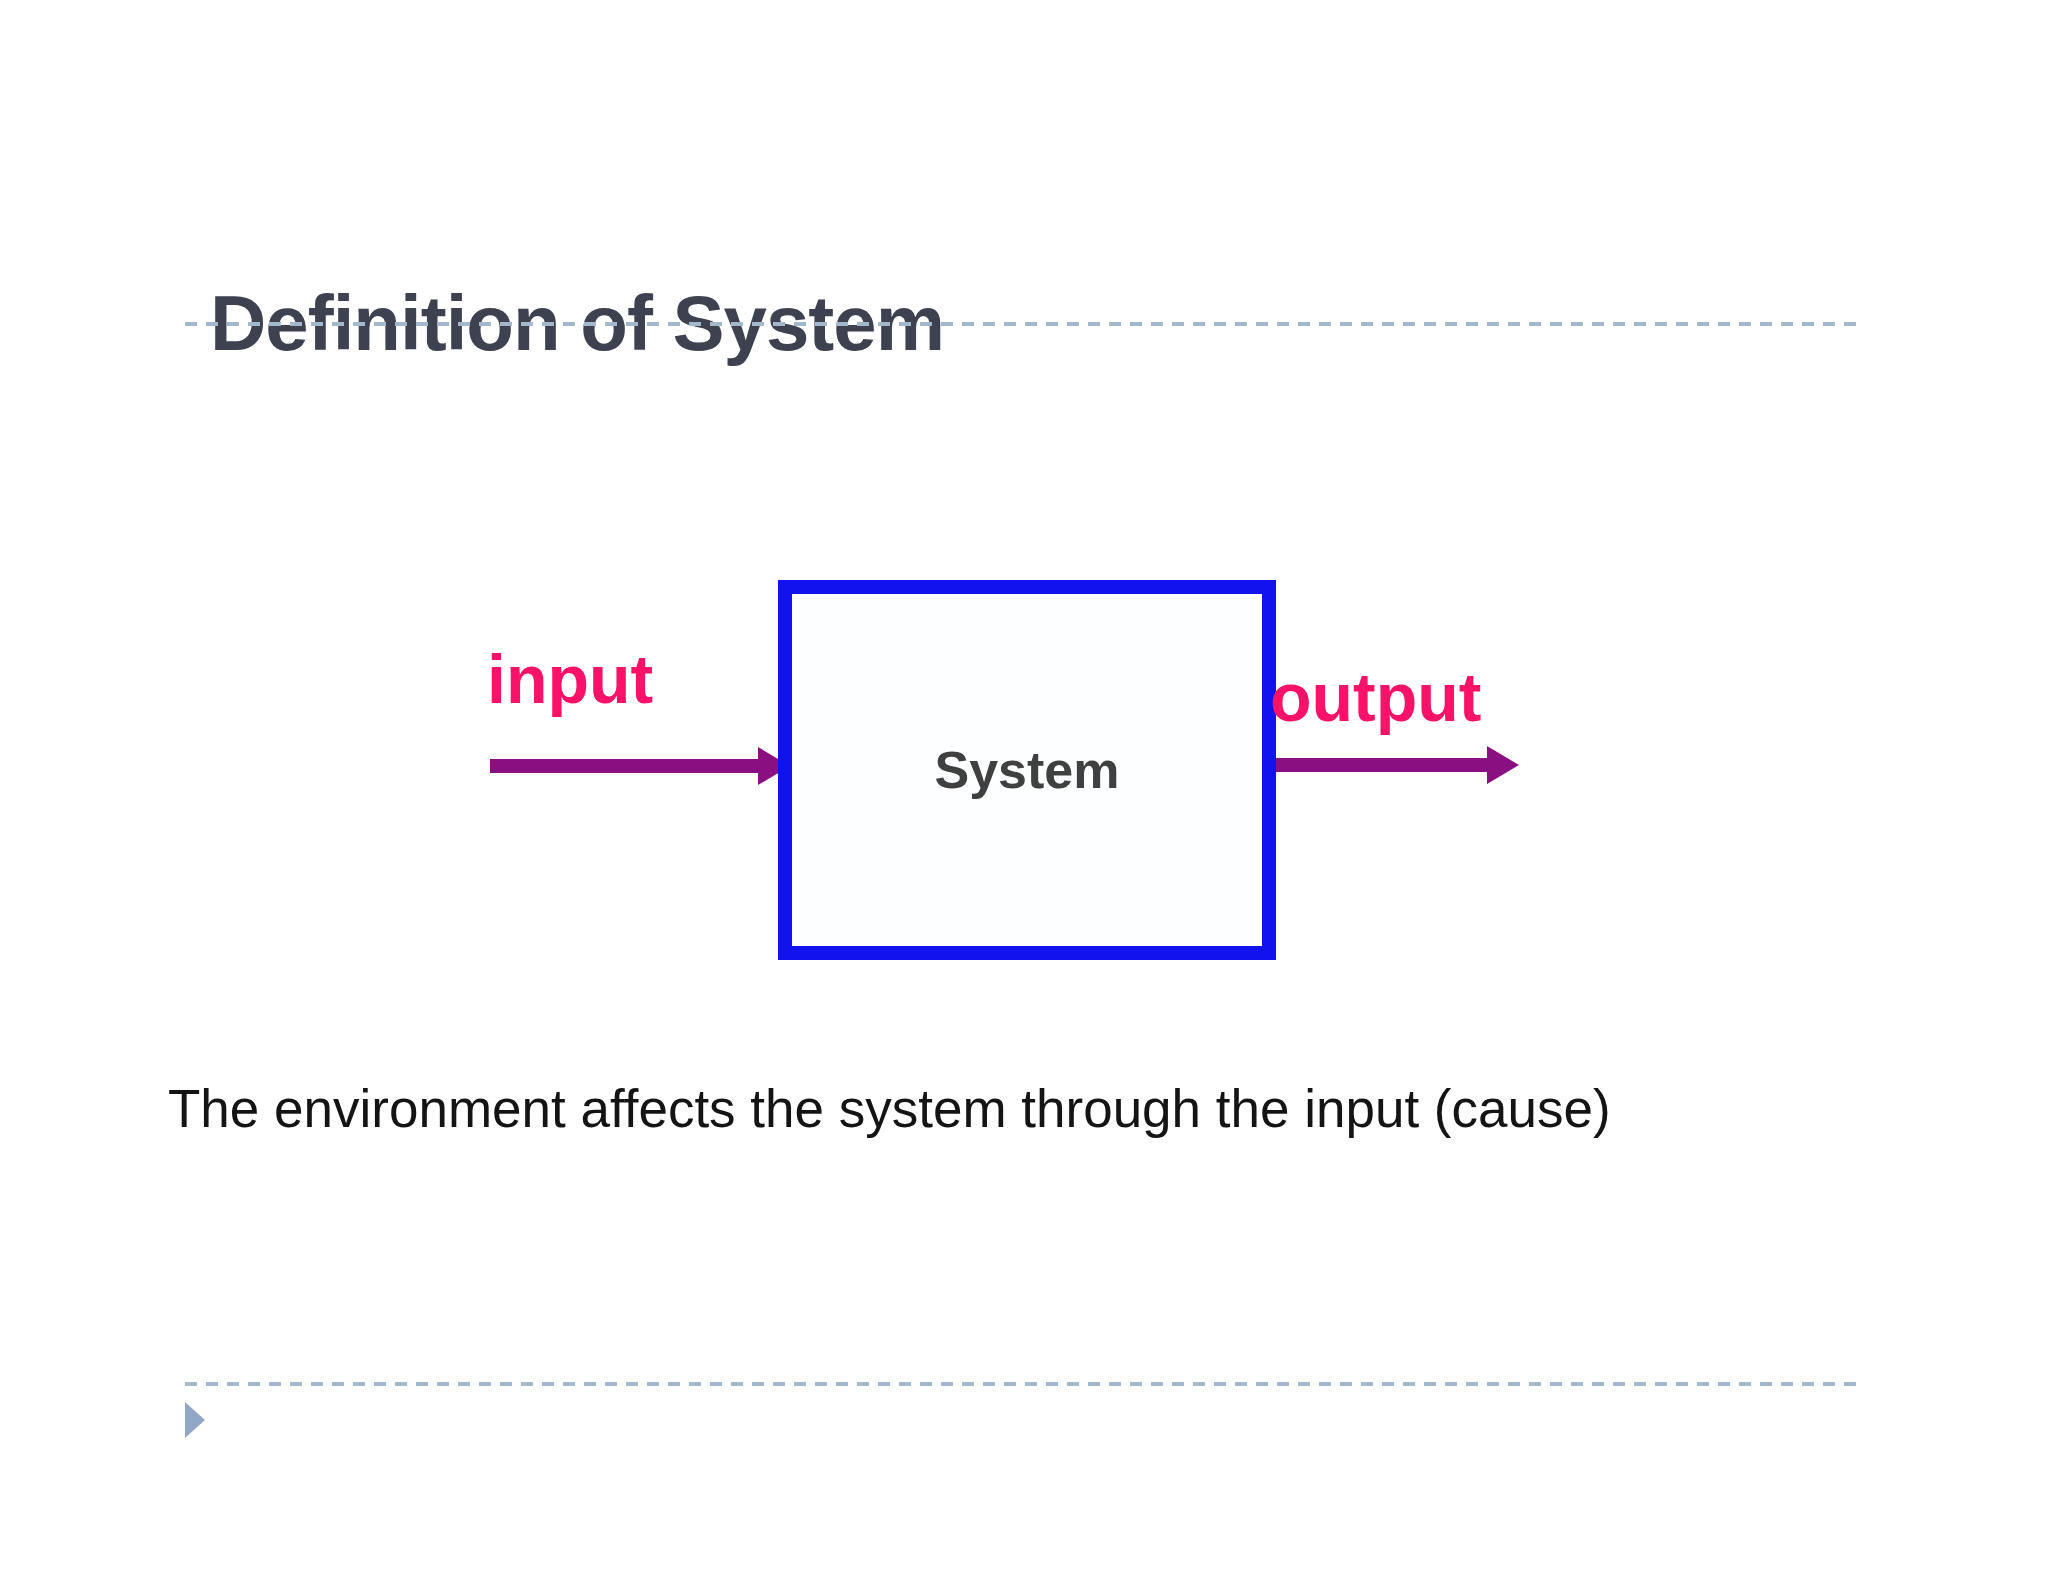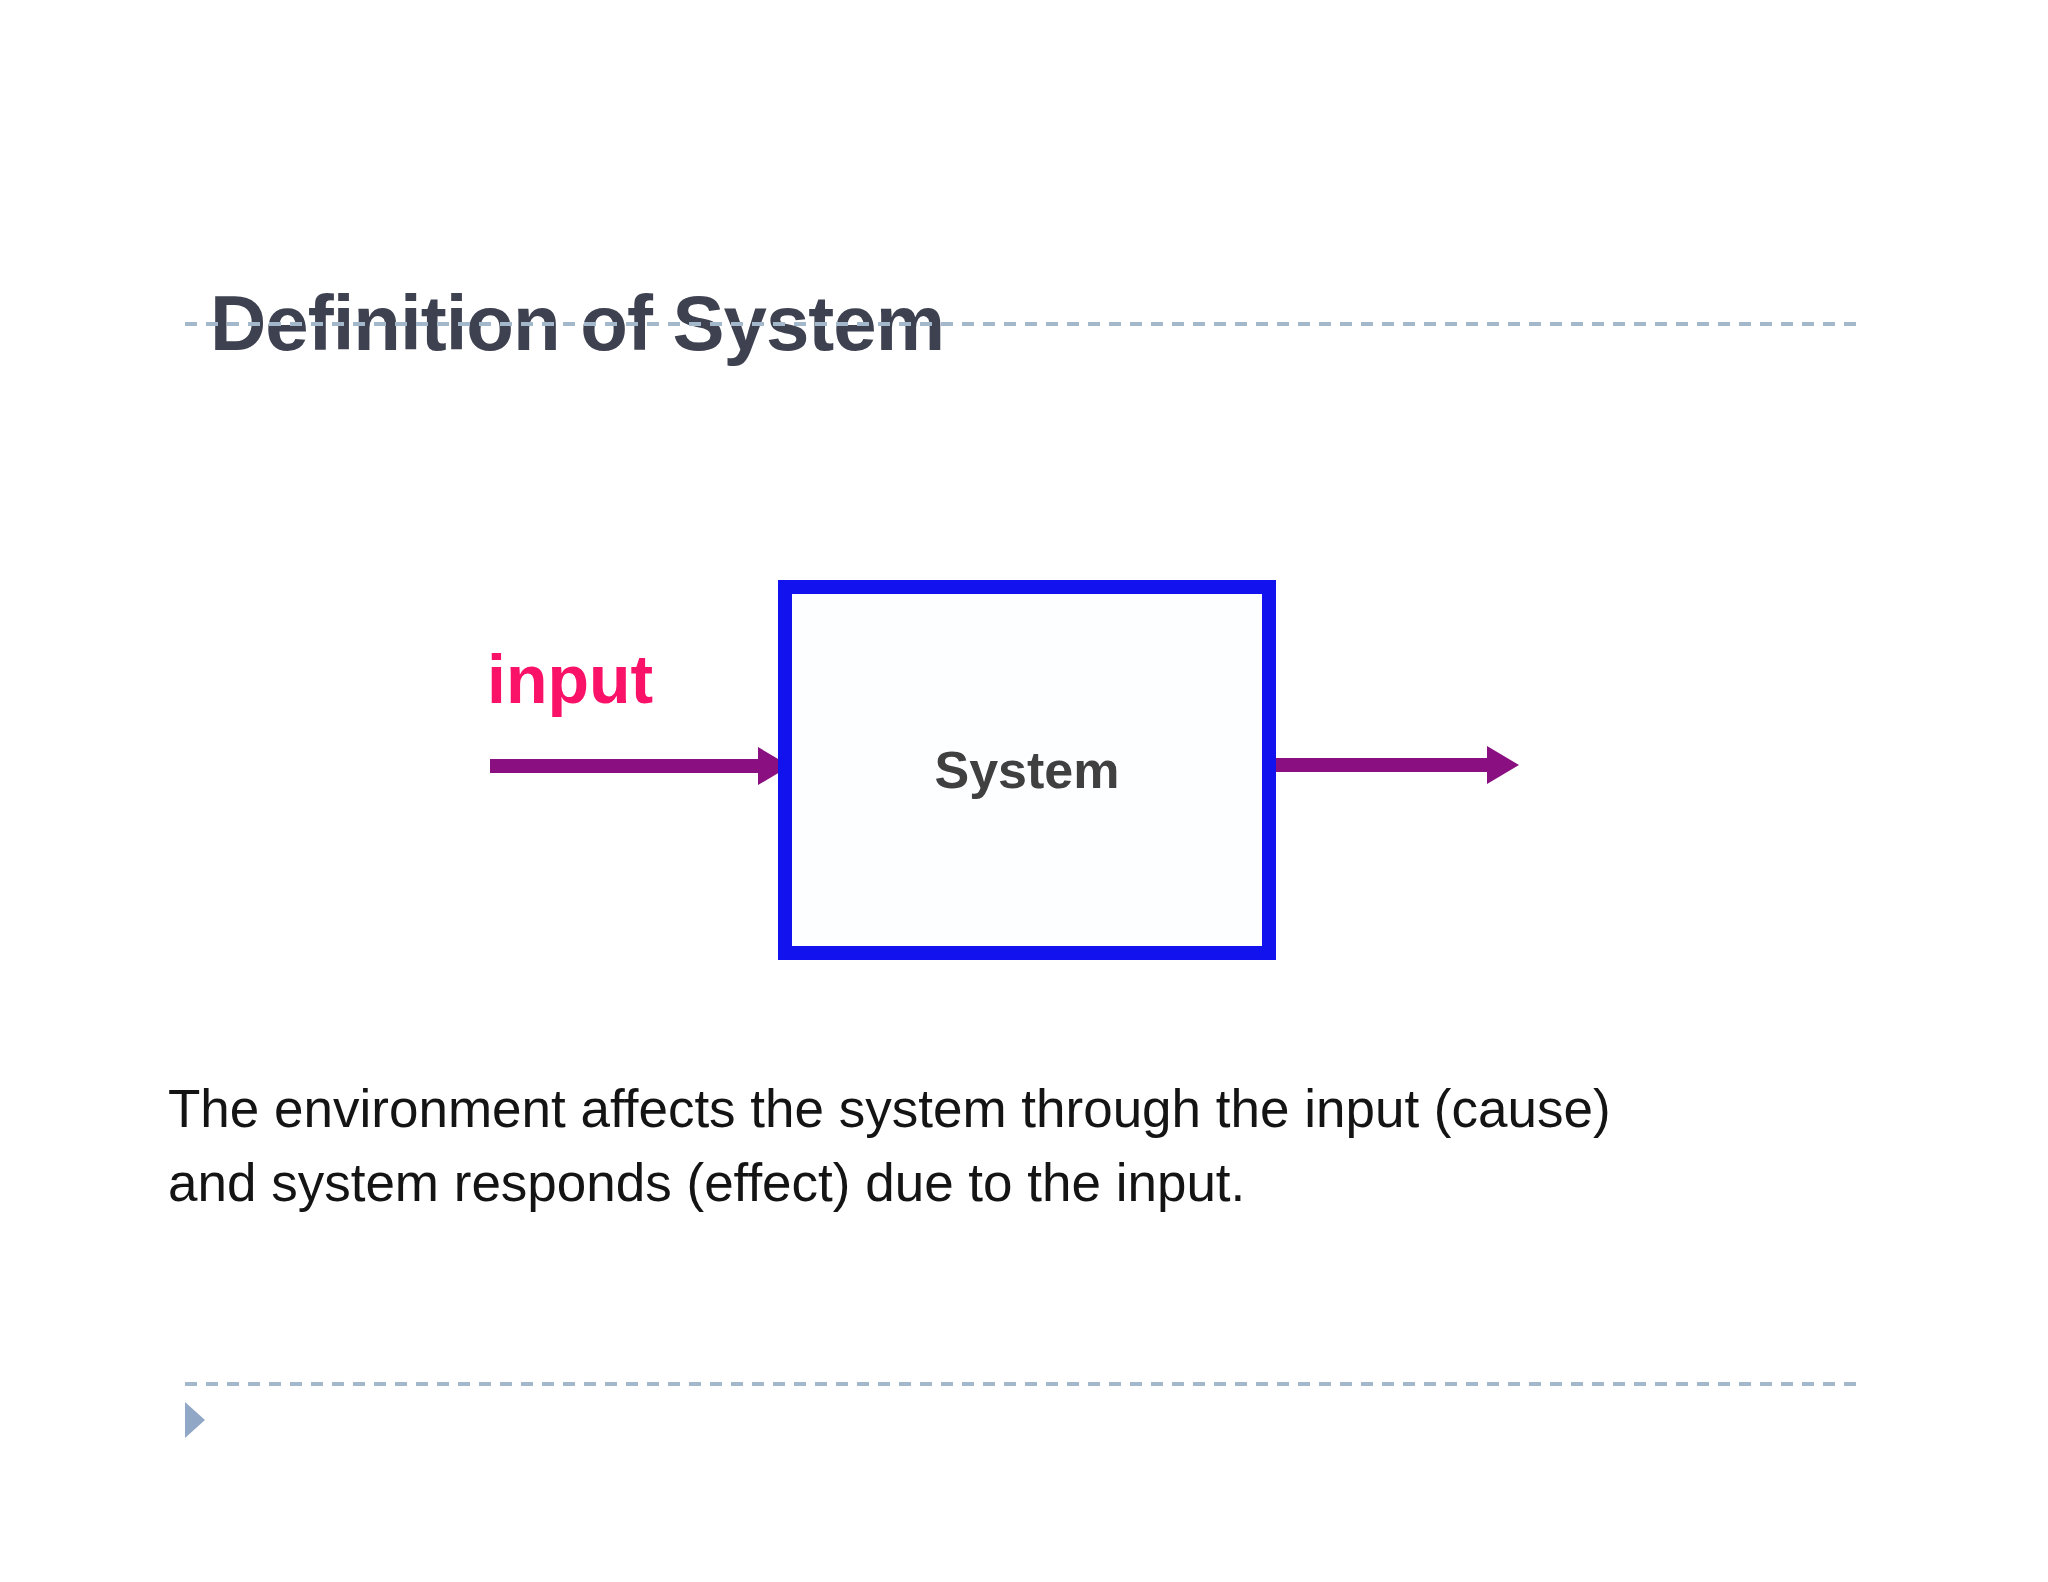--- a/index.html
+++ b/index.html
@@ -121,25 +121,25 @@
   <div class="dash-line top"></div>
 
   <div class="io-label input">input</div>
   <div class="arrow-shaft input-shaft"></div>
   <div class="arrow-head input-head"></div>
 
   <div class="system-box">
     <span class="system-label">System</span>
   </div>
 
+  <div class="io-label output">output</div>
   <div class="arrow-shaft output-shaft"></div>
   <div class="arrow-head output-head"></div>
 
   <div class="body-text">
     <div class="line">The environment affects the system through the input (cause)</div>
-    <div class="line">and system responds (effect) due to the input.</div>
   </div>
 
   <div class="dash-line bottom"></div>
 
   <div class="footer-triangle"></div>
 
 </div>
 
 </body></html>

